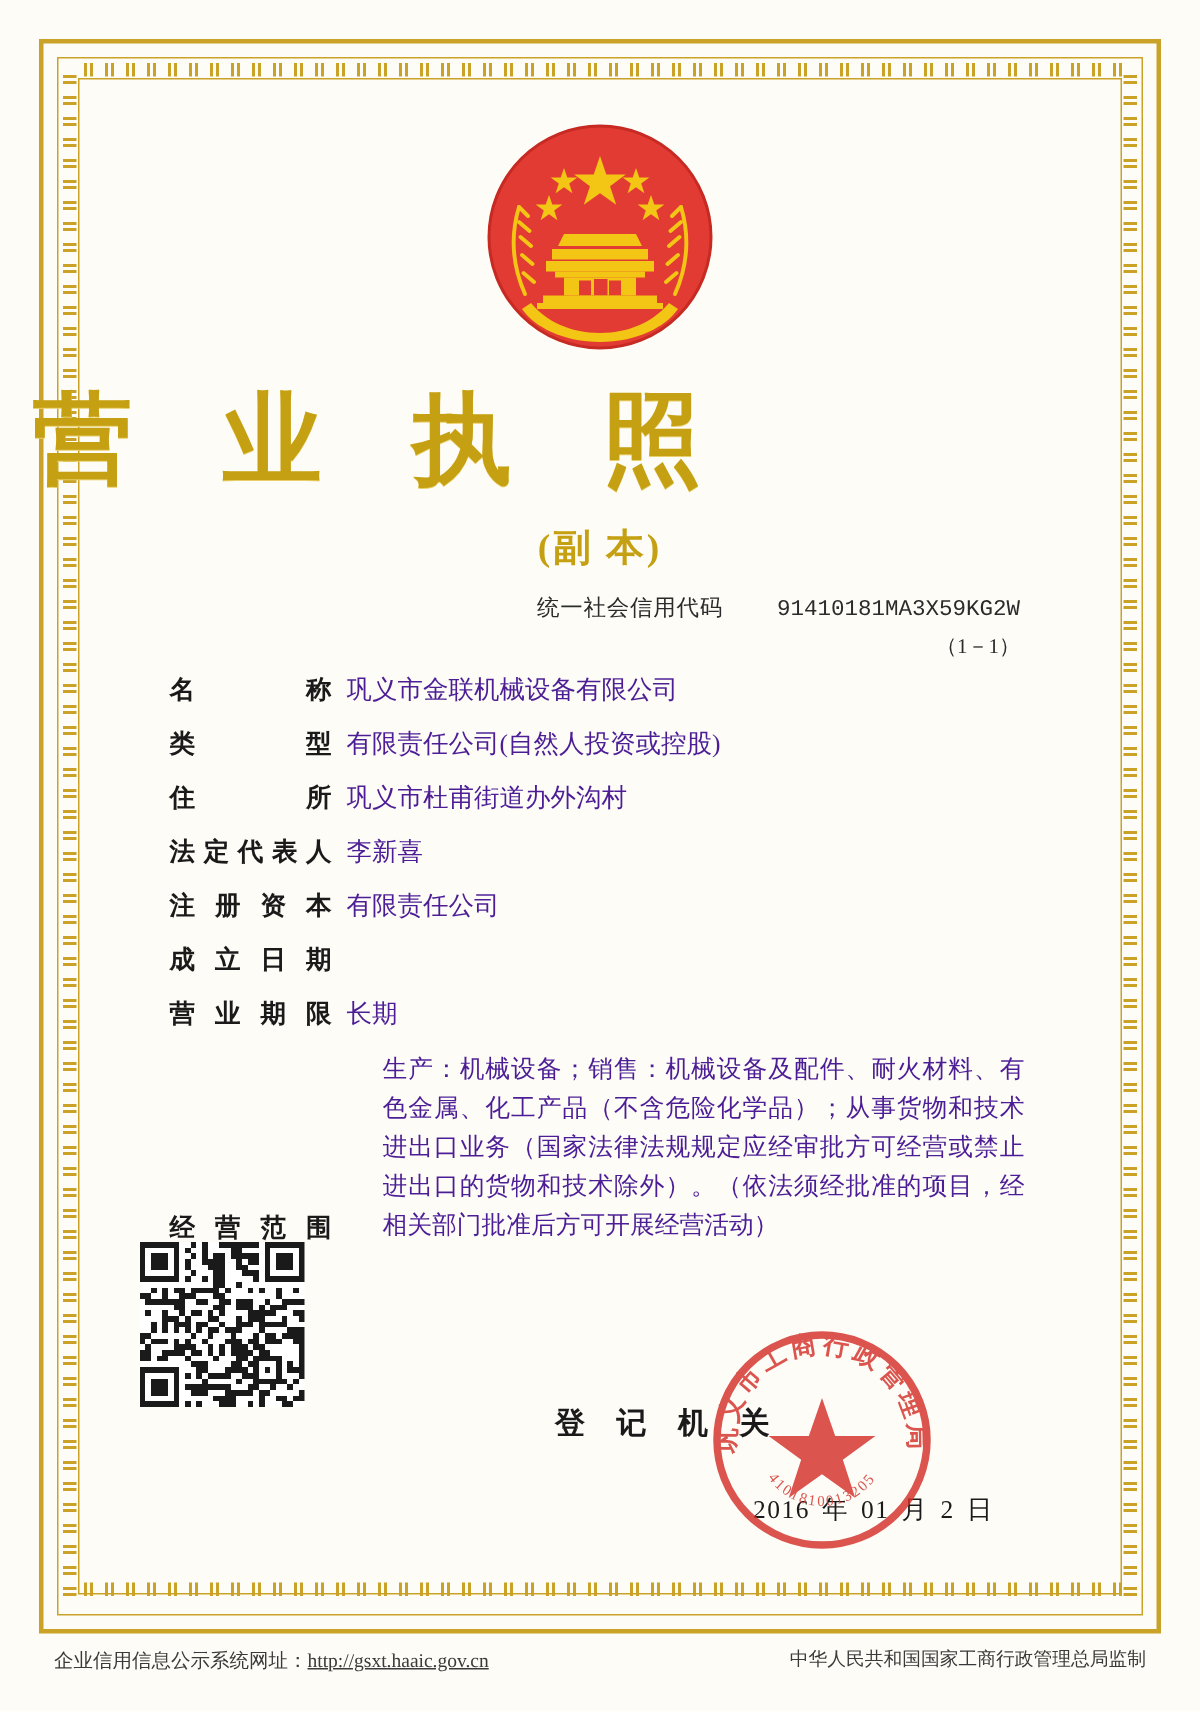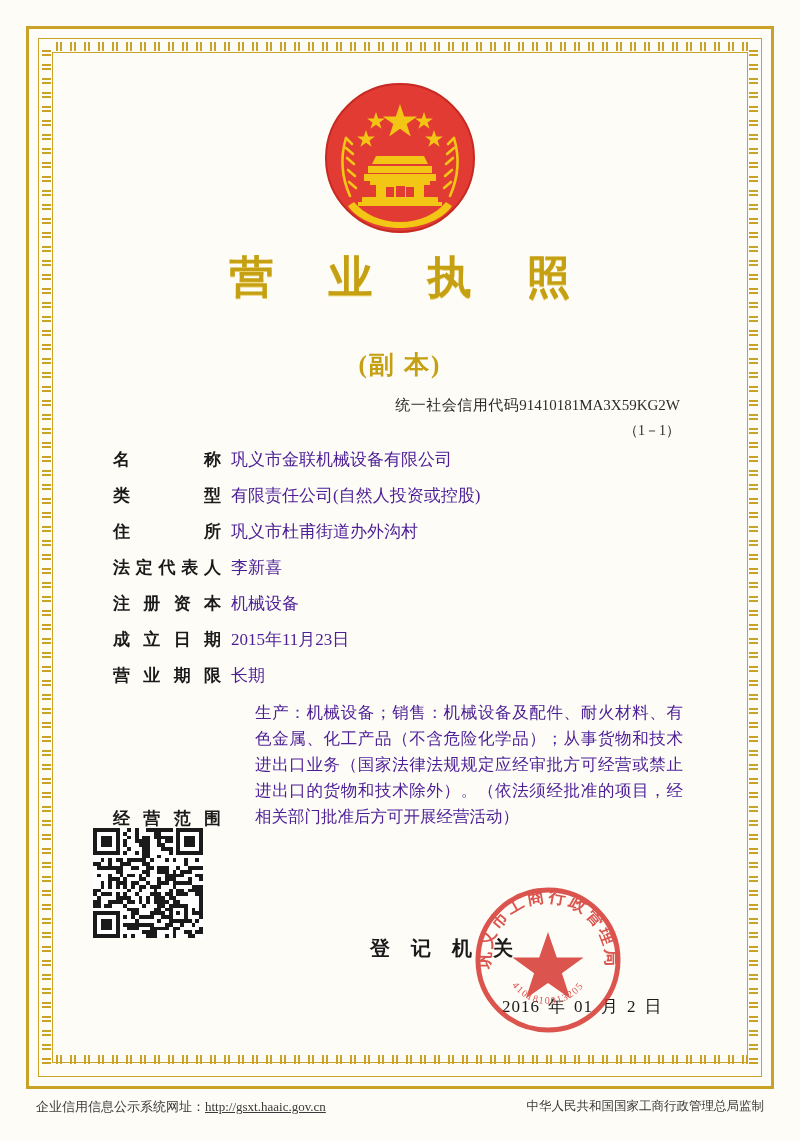--- a/index.html
+++ b/index.html
@@ -85,23 +85,22 @@
     top: 78px;
     width: 160px;
     height: 160px;
   }
 
   
   .main-title {
     position: absolute;
     left: 0; right: 0;
     top: 248px;
-    text-align: center;
     font-family: "Liberation Serif", serif;
-    font-size: 44px;
+    font-size: 66px;
     font-weight: bold;
     letter-spacing: 22px;
     text-indent: 22px;
     color: #c5a012;
     text-shadow: 0 1px 0 #e8cf6a;
   }
   .sub-title {
     position: absolute;
     left: 0; right: 0;
     top: 348px;
@@ -116,22 +115,23 @@
   .credit-code {
     position: absolute;
     right: 120px;
     top: 396px;
     font-size: 15px;
     color: #2b2b2b;
     letter-spacing: 0.5px;
     white-space: nowrap;
   }
   .credit-code .code-num {
-    font-family: Liberation Serif, serif;
+    font-family: Liberation Mono, monospace;
     letter-spacing: 0px;
+    margin-left: 36px;
   }
   .page-index {
     position: absolute;
     right: 120px;
     top: 422px;
     font-size: 14px;
     color: #2b2b2b;
   }
 
   
@@ -300,25 +300,24 @@
     <div class="field-row">
       <div class="field-label">住所</div>
       <div class="field-value">巩义市杜甫街道办外沟村</div>
     </div>
     <div class="field-row">
       <div class="field-label">法定代表人</div>
       <div class="field-value">李新喜</div>
     </div>
     <div class="field-row">
       <div class="field-label">注册资本</div>
-      <div class="field-value">机械设备</div>
+      <div class="field-value">有限责任公司</div>
     </div>
     <div class="field-row">
       <div class="field-label">成立日期</div>
-      <div class="field-value">2015年11月23日</div>
     </div>
     <div class="field-row">
       <div class="field-label">营业期限</div>
       <div class="field-value">长期</div>
     </div>
     <div class="field-row scope">
       <div class="field-label">经营范围</div>
       <div class="field-value">生产：机械设备；销售：机械设备及配件、耐火材料、有色金属、化工产品（不含危险化学品）；从事货物和技术进出口业务（国家法律法规规定应经审批方可经营或禁止进出口的货物和技术除外）。（依法须经批准的项目，经相关部门批准后方可开展经营活动）</div>
     </div>
   </div>

